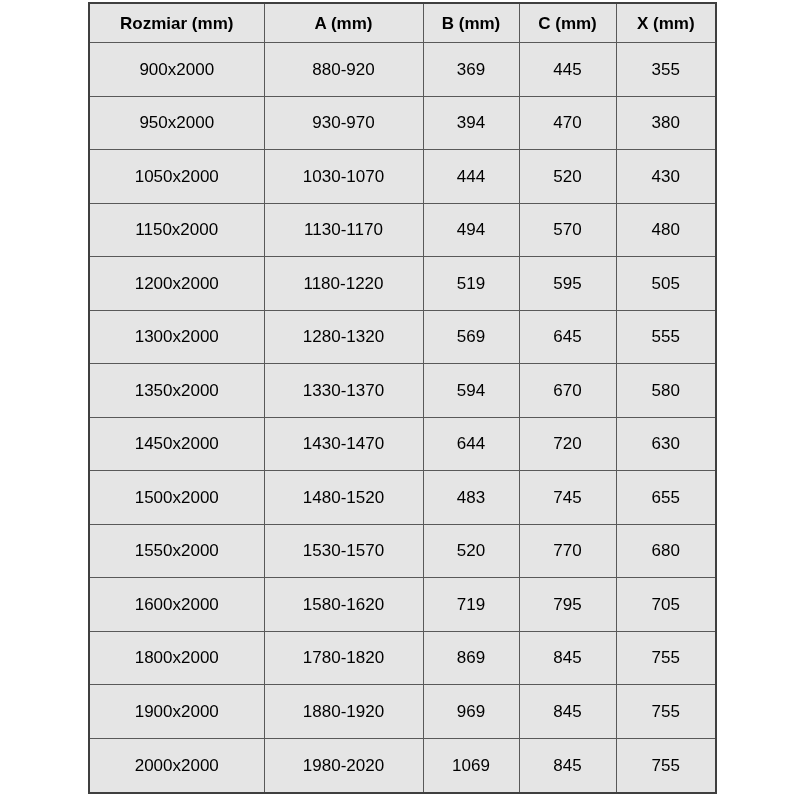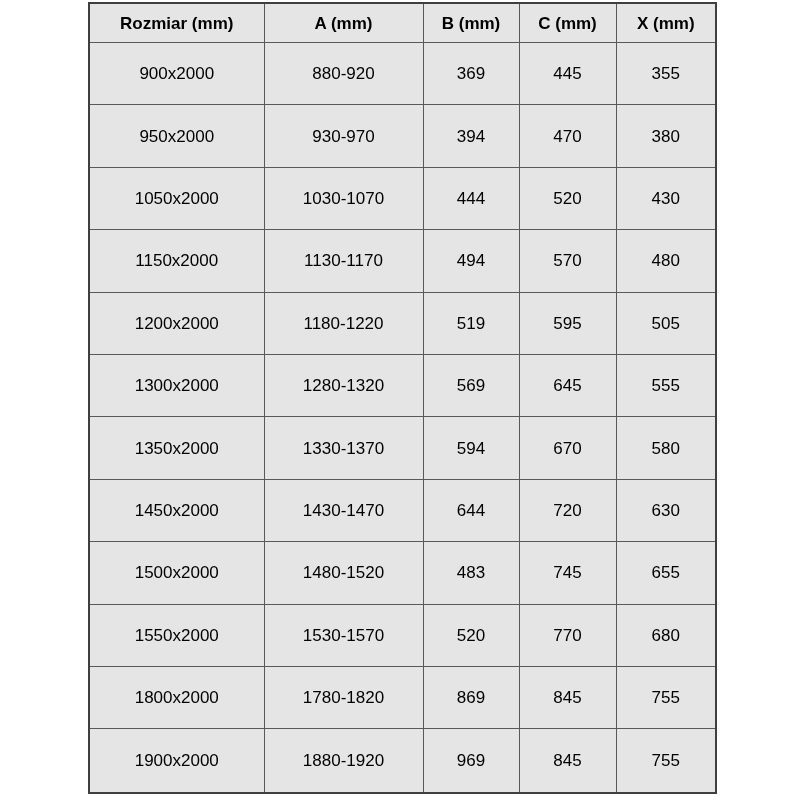--- a/index.html
+++ b/index.html
@@ -138,28 +138,42 @@
           <td>655</td>
         </tr>
         <tr>
           <td>1550x2000</td>
           <td>1530-1570</td>
           <td>520</td>
           <td>770</td>
           <td>680</td>
         </tr>
         <tr>
+          <td>1600x2000</td>
+          <td>1580-1620</td>
+          <td>719</td>
+          <td>795</td>
+          <td>705</td>
+        </tr>
+        <tr>
           <td>1800x2000</td>
           <td>1780-1820</td>
           <td>869</td>
           <td>845</td>
           <td>755</td>
         </tr>
         <tr>
           <td>1900x2000</td>
           <td>1880-1920</td>
           <td>969</td>
           <td>845</td>
           <td>755</td>
         </tr>
+        <tr>
+          <td>2000x2000</td>
+          <td>1980-2020</td>
+          <td>1069</td>
+          <td>845</td>
+          <td>755</td>
+        </tr>
       </tbody>
   </table>
 </div>
 
 </body></html>

